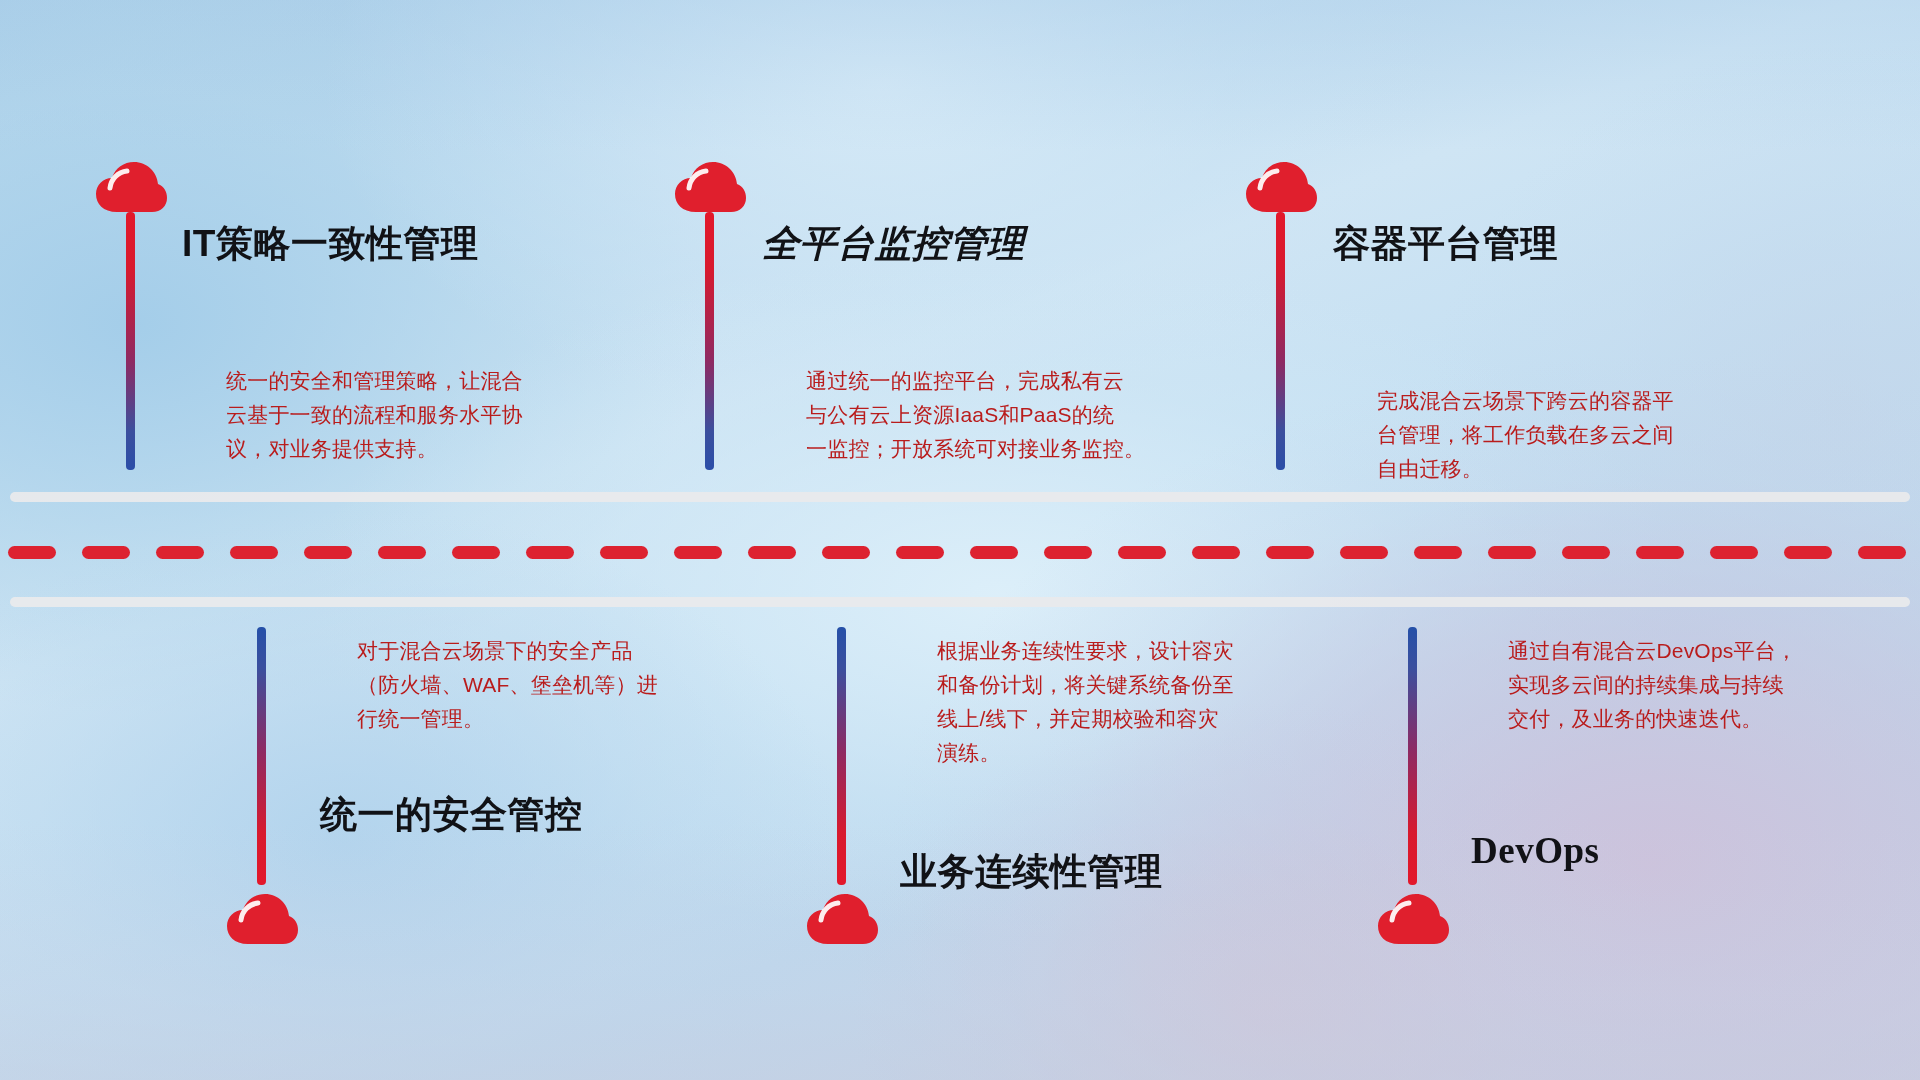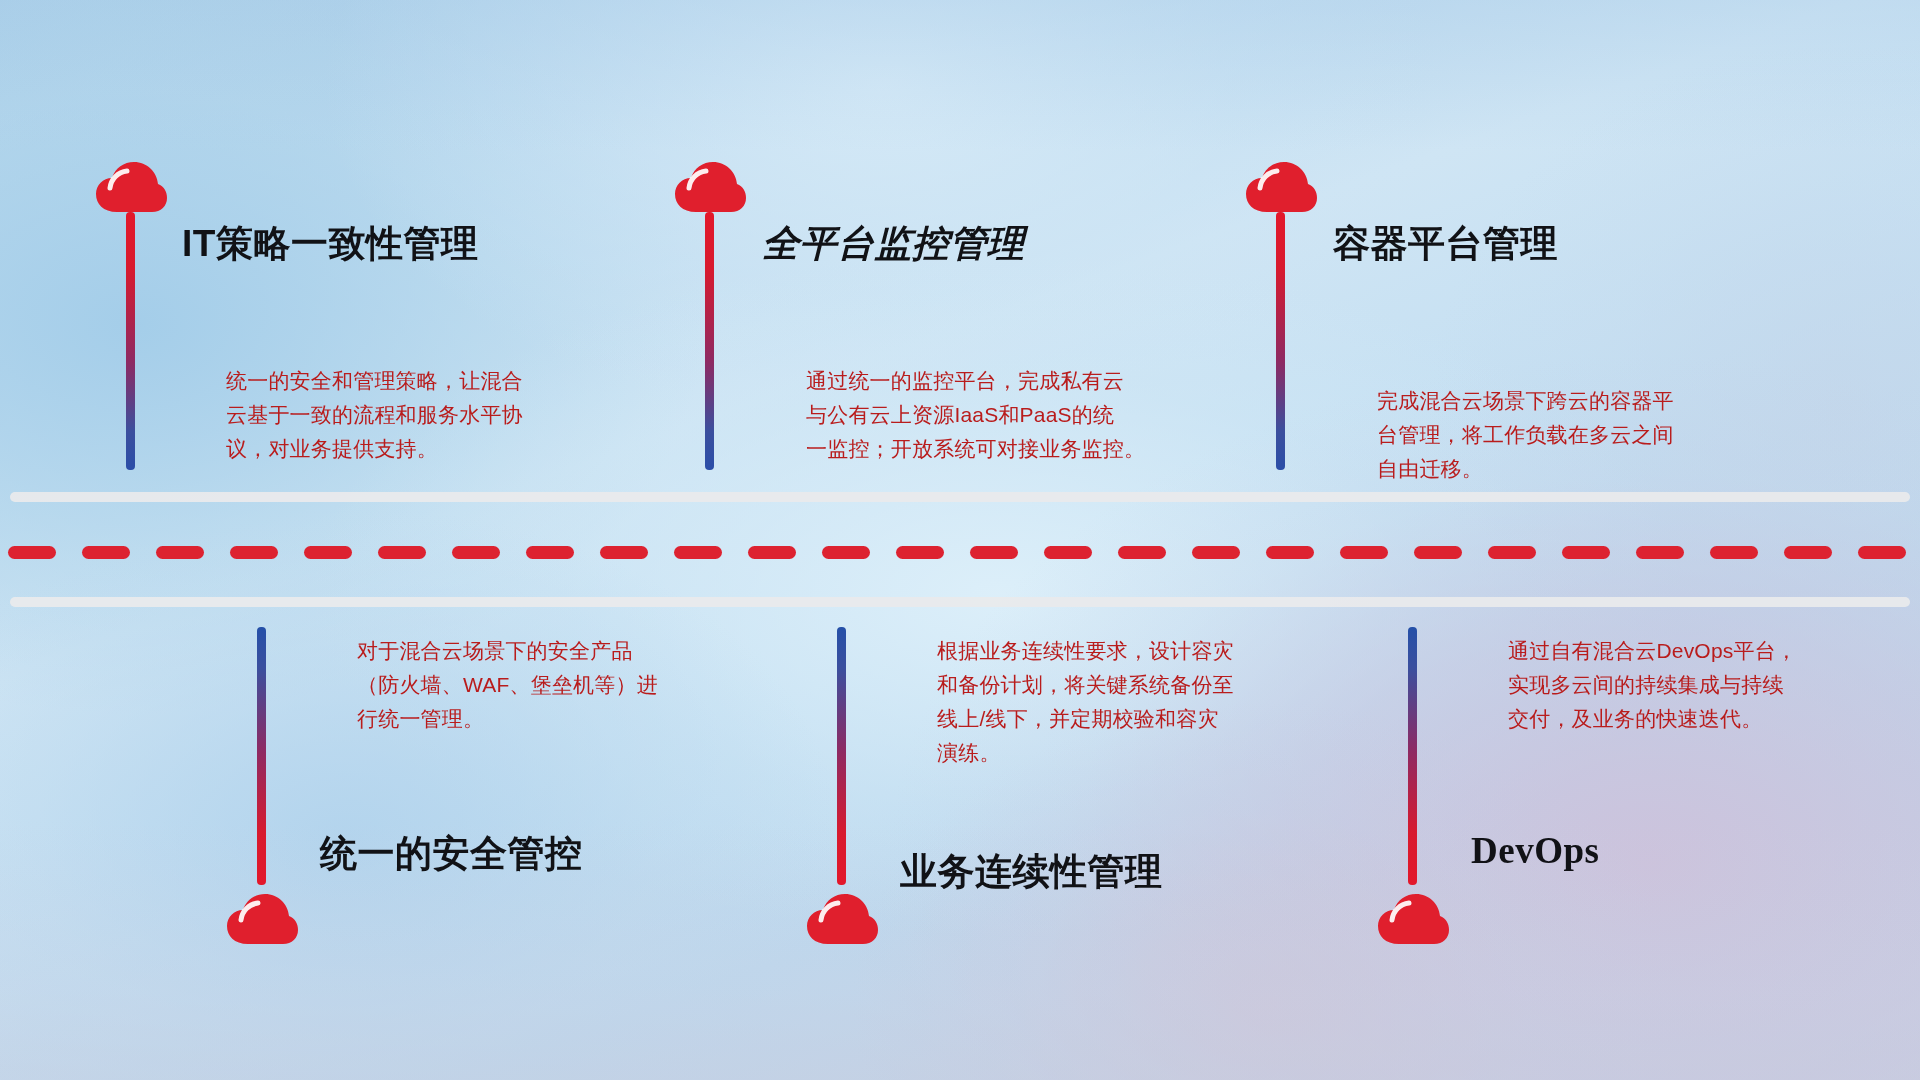--- a/index.html
+++ b/index.html
@@ -247,21 +247,21 @@
         <div class="dash"></div>
       </div>
     <div class="rule" style="top:597px;"></div>
   </div>
 
   <div class="col">
     <div class="stem stem-bottom" style="left:257px; top:627px; height:258px;"></div>
     <div class="para" style="left:313px; top:634px; width:420px;">对于混合云场景下的安全产品
 （防火墙、WAF、堡垒机等）进
 行统一管理。</div>
-    <div class="title" style="left:320px; top:835px;text-align:center;">统一的安全管控</div>
+    <div class="title" style="left:320px; top:796px;text-align:center;">统一的安全管控</div>
     <div class="cloud-wrap" style="left:224px; top:892px;">
       <svg viewBox="0 0 76 56" xmlns="http://www.w3.org/2000/svg">
         <path d="M24 52 C10 52 3 44 3 34 C3 25 10 18 19 18 C22 8 31 2 41 2 C54 2 64 12 65 24 C71 26 74 32 74 38 C74 46 68 52 59 52 Z" fill="#e01f2d"></path>
         <path d="M17 28 C18 19 25 12 34 11" stroke="#ffffff" stroke-width="5" stroke-linecap="round" fill="none" opacity="0.92"></path>
       </svg>
     </div>
   </div>
 
   <div class="col">
     <div class="stem stem-bottom" style="left:837px; top:627px; height:258px;"></div>

